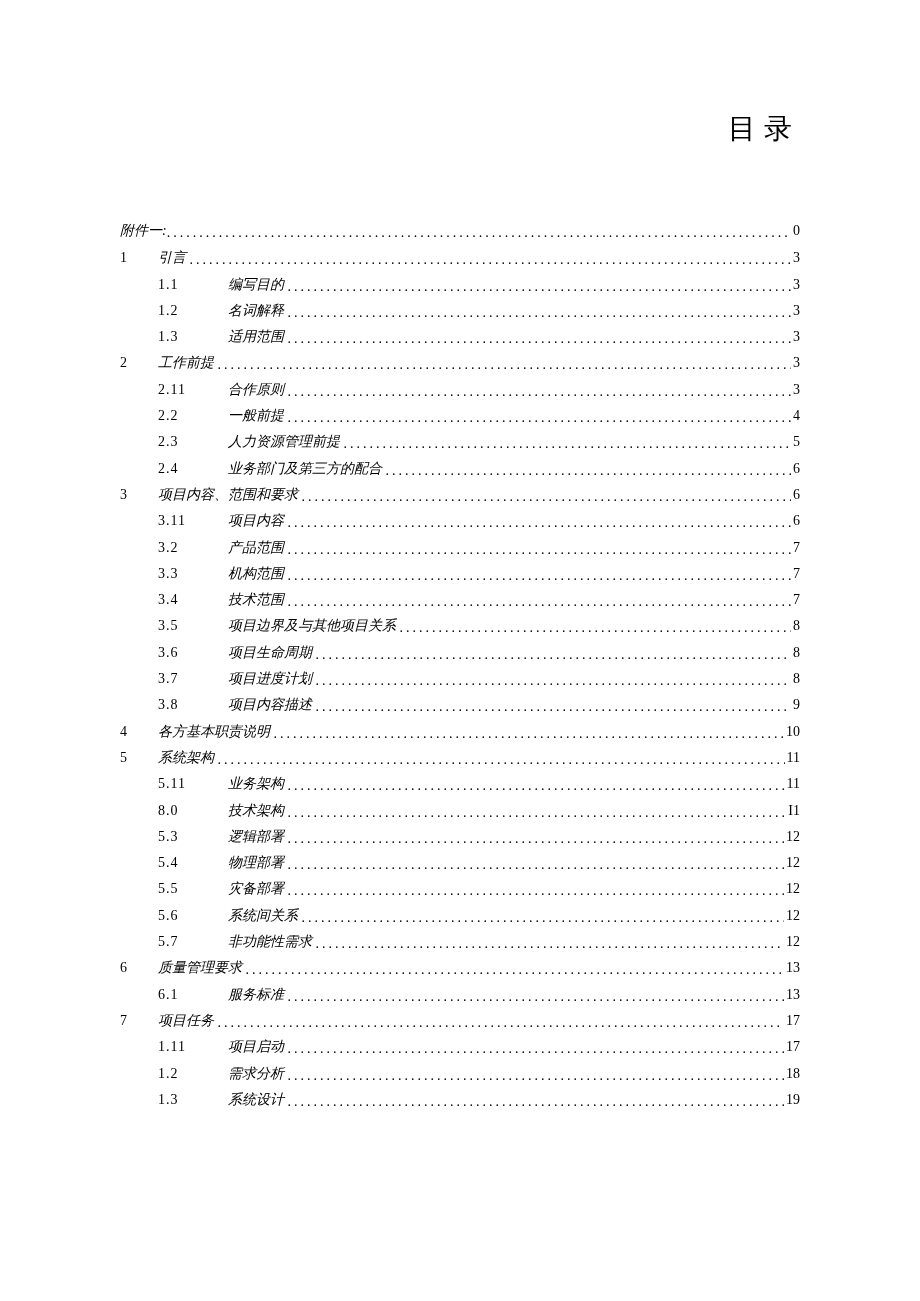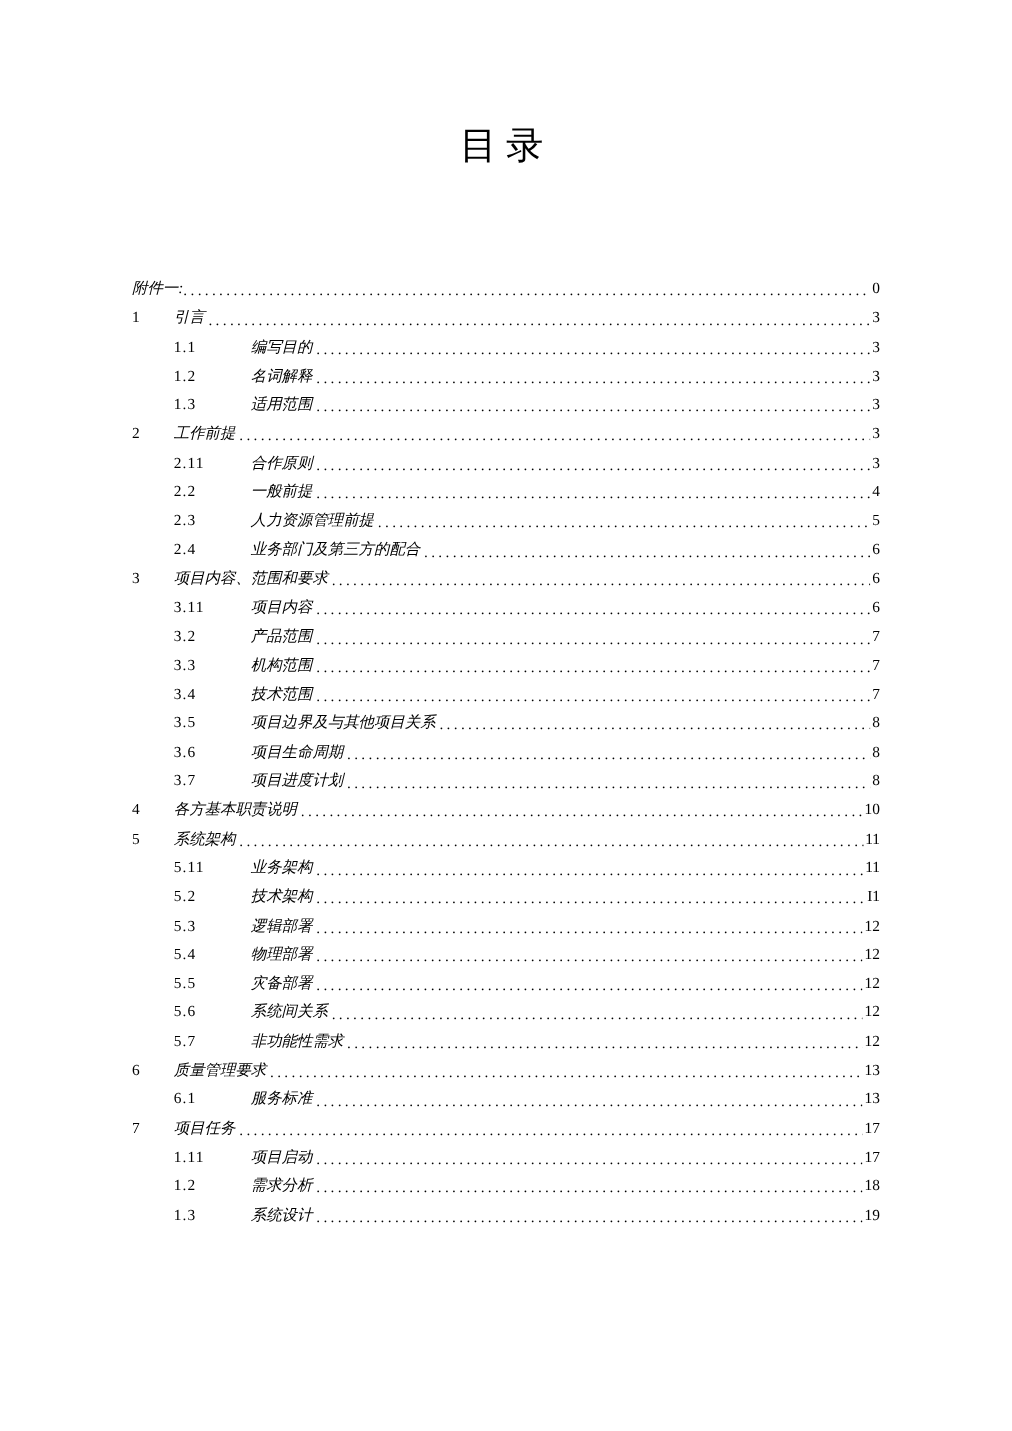--- a/index.html
+++ b/index.html
@@ -9,24 +9,24 @@
     }
     body {
       background: #ffffff;
       font-family: "SimSun", "宋体", serif;
       width: 920px;
       height: 1301px;
       position: relative;
       padding: 110px 120px 0 120px;
     }
     .title {
-      text-align: center;
-      font-size: 34px;
+      text-align: right;
+      font-size: 28px;
       letter-spacing: 8px;
-      margin-bottom: 94px;
+      margin-bottom: 70px;
       font-family: "SimSun", "宋体", serif;
     }
     .toc {
       font-size: 14px;
       font-style: italic;
       font-family: "KaiTi", "楷体", serif;
     }
     .toc-row {
       display: flex;
       align-items: flex-start;
@@ -204,20 +204,27 @@
       <span class="col-dots"></span>
       <span class="col-page">8</span>
     </div>
     <div class="toc-row indent-sub">
       <span class="col-sub"><span class="digits">3.7</span></span>
       <span class="col-label">项目进度计划</span>
       <span>&nbsp;</span>
       <span class="col-dots"></span>
       <span class="col-page">8</span>
     </div>
+    <div class="toc-row indent-sub">
+      <span class="col-sub"><span class="digits">3.8</span></span>
+      <span class="col-label">项目内容描述</span>
+      <span>&nbsp;</span>
+      <span class="col-dots"></span>
+      <span class="col-page">9</span>
+    </div>
     <div class="toc-row">
       <span class="col-num">4</span>
       <span class="col-label">各方基本职责说明</span>
       <span>&nbsp;</span>
       <span class="col-dots"></span>
       <span class="col-page">10</span>
     </div>
     <div class="toc-row">
       <span class="col-num">5</span>
       <span class="col-label">系统架构</span>
@@ -226,21 +233,21 @@
       <span class="col-page">11</span>
     </div>
     <div class="toc-row indent-sub">
       <span class="col-sub"><span class="digits">5.11</span></span>
       <span class="col-label">业务架构</span>
       <span>&nbsp;</span>
       <span class="col-dots"></span>
       <span class="col-page">11</span>
     </div>
     <div class="toc-row indent-sub">
-      <span class="col-sub"><span class="digits">5.2</span></span>
+      <span class="col-sub"><span class="digits">8.0</span></span>
       <span class="col-label">技术架构</span>
       <span>&nbsp;</span>
       <span class="col-dots"></span>
       <span class="col-page">I1</span>
     </div>
     <div class="toc-row indent-sub">
       <span class="col-sub"><span class="digits">5.3</span></span>
       <span class="col-label">逻辑部署</span>
       <span>&nbsp;</span>
       <span class="col-dots"></span>

